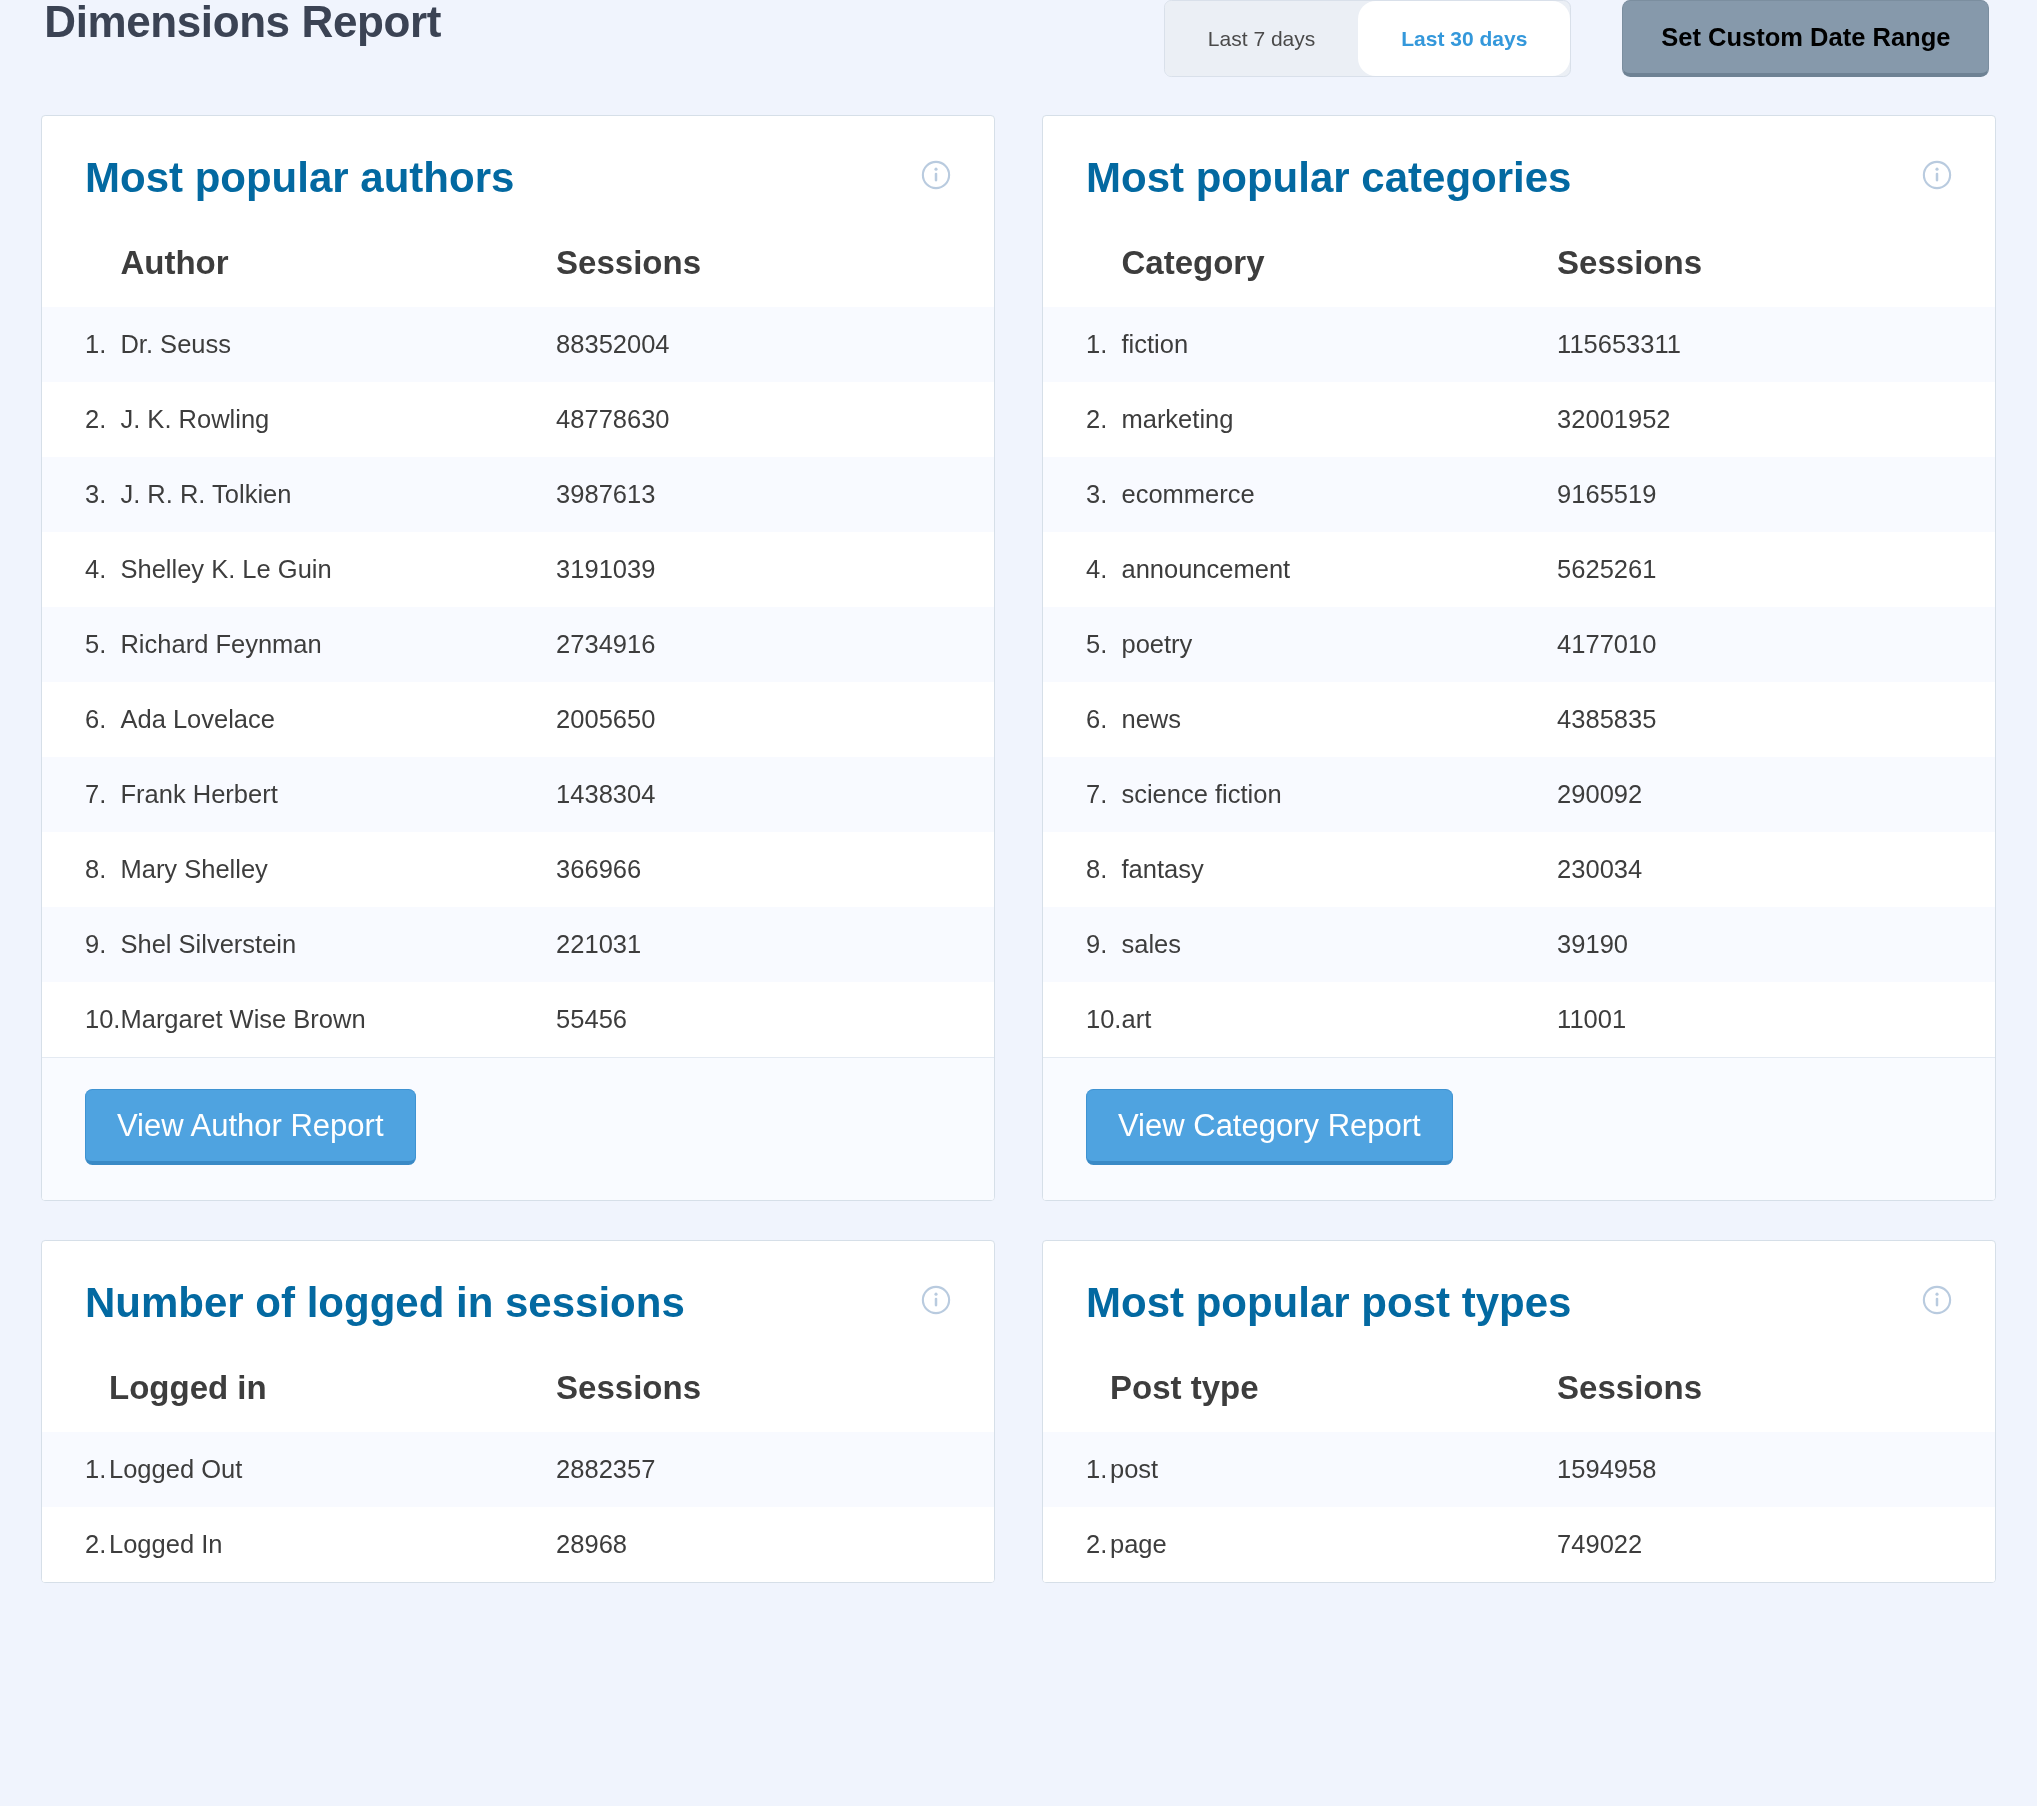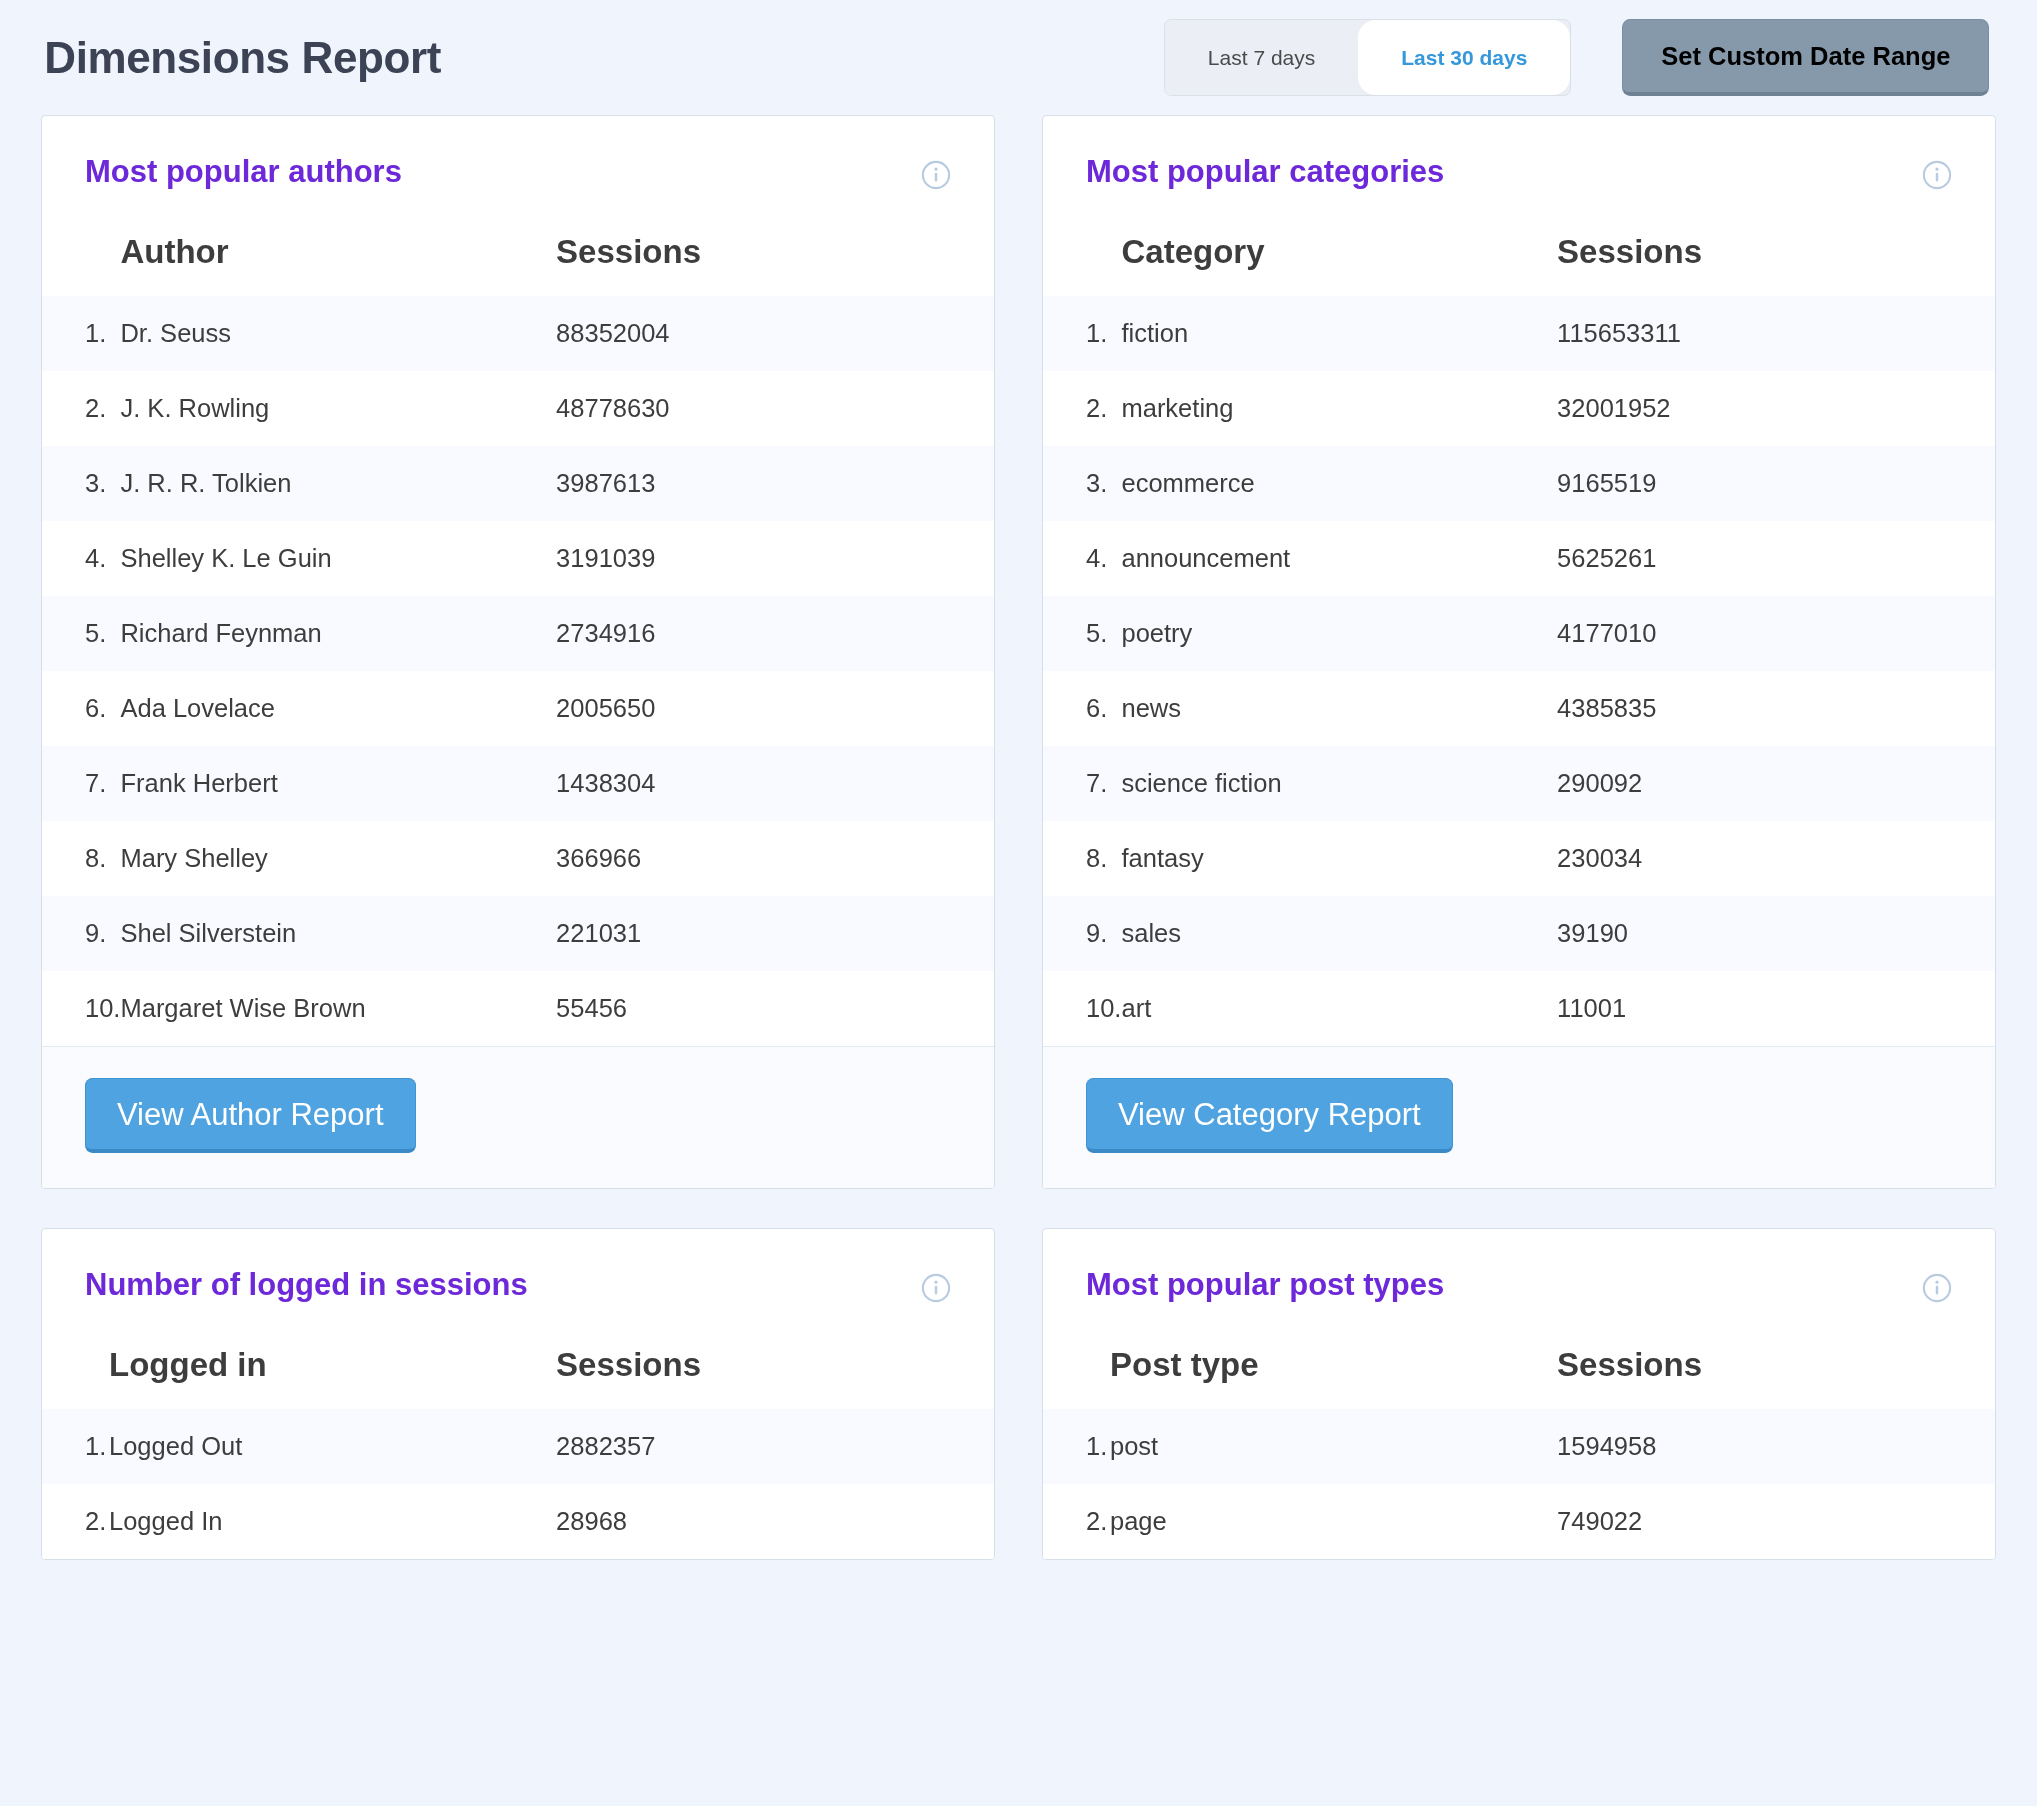--- a/index.html
+++ b/index.html
@@ -14,21 +14,21 @@
   .page {
     width: 2037px;
     min-height: 1807px;
     padding: 0 41px;
     background: #f0f4fd;
   }
 
   
   .topbar {
     display: flex;
-    align-items: center;
+    align-items: flex-start;
     justify-content: space-between;
     height: 115px;
     padding: 0 3.3px;
   }
 
   .page-title {
     font-size: 44px;
     font-weight: bold;
     color: #3b4354;
     letter-spacing: -0.4px;
@@ -106,23 +106,23 @@
   }
 
   .card-head {
     display: flex;
     align-items: flex-start;
     justify-content: space-between;
     padding: 39px 43px 0 43px;
   }
 
   .card-title {
-    font-size: 31px;
+    font-size: 42px;
     font-weight: bold;
-    color: #6d28d9;
+    color: #0369a1;
     line-height: 1.1;
   }
 
   .info-icon {
     width: 30px;
     height: 30px;
     flex: none;
     margin-top: 5px;
     cursor: pointer;
   }

